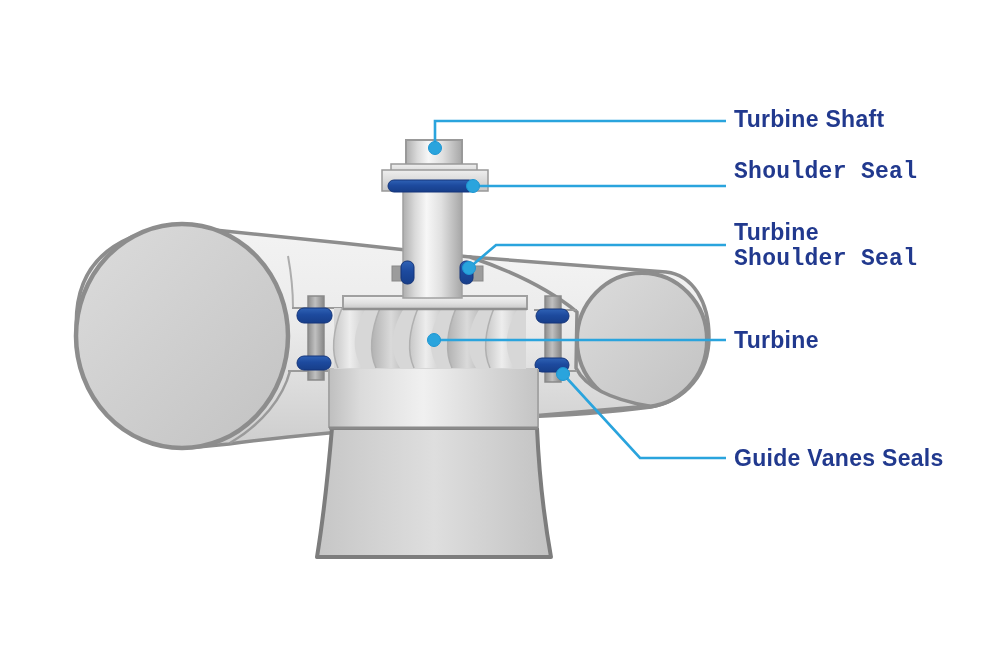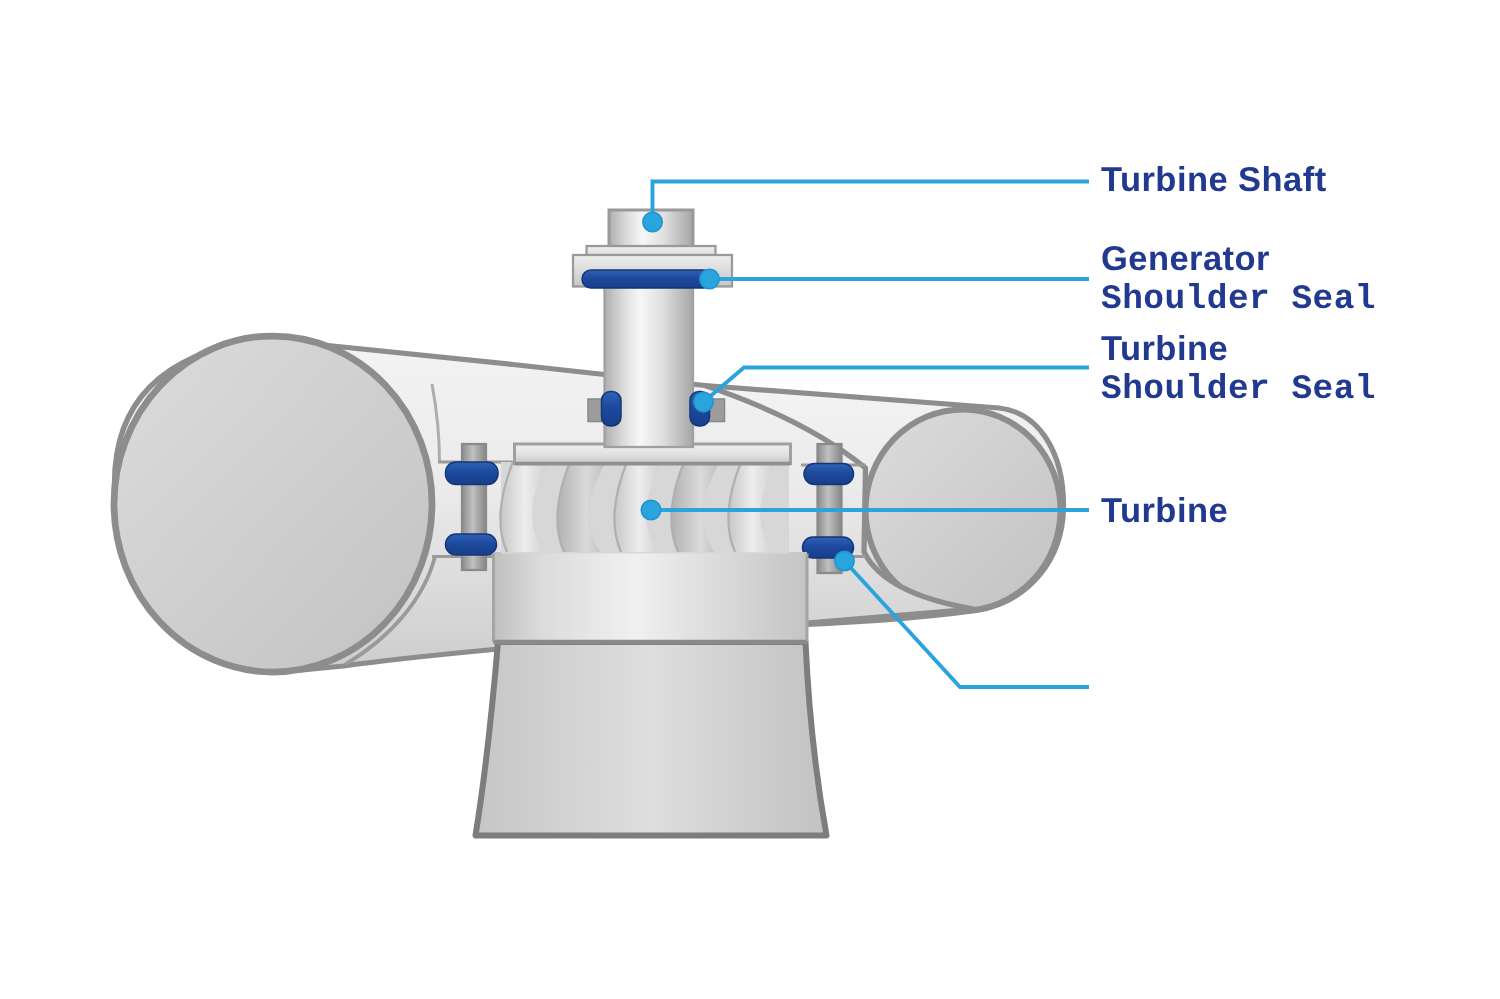--- a/index.html
+++ b/index.html
@@ -153,21 +153,24 @@
     <circle cx="439" cy="268" r="6.5"></circle>
     <circle cx="404" cy="340" r="6.5"></circle>
     <circle cx="533" cy="374" r="6.5"></circle>
   </g>
 </svg>
 
   <div class="label" style="left:704px;top:106px;">
     <span>Turbine Shaft</span><span class="l2"></span>
   </div>
   <div class="label" style="left:704px;top:159px;">
-    <span>Generator</span><span class="l2">Shoulder Seal</span>
+    <span class="l2">Shoulder Seal</span>
   </div>
   <div class="label" style="left:704px;top:219px;">
     <span>Turbine</span><span class="l2">Shoulder Seal</span>
   </div>
   <div class="label" style="left:704px;top:327px;">
     <span>Turbine</span><span class="l2"></span>
   </div>
+  <div class="label" style="left:704px;top:445px;">
+    <span>Guide Vanes Seals</span><span class="l2"></span>
+  </div>
 </div>
 
 </body></html>

